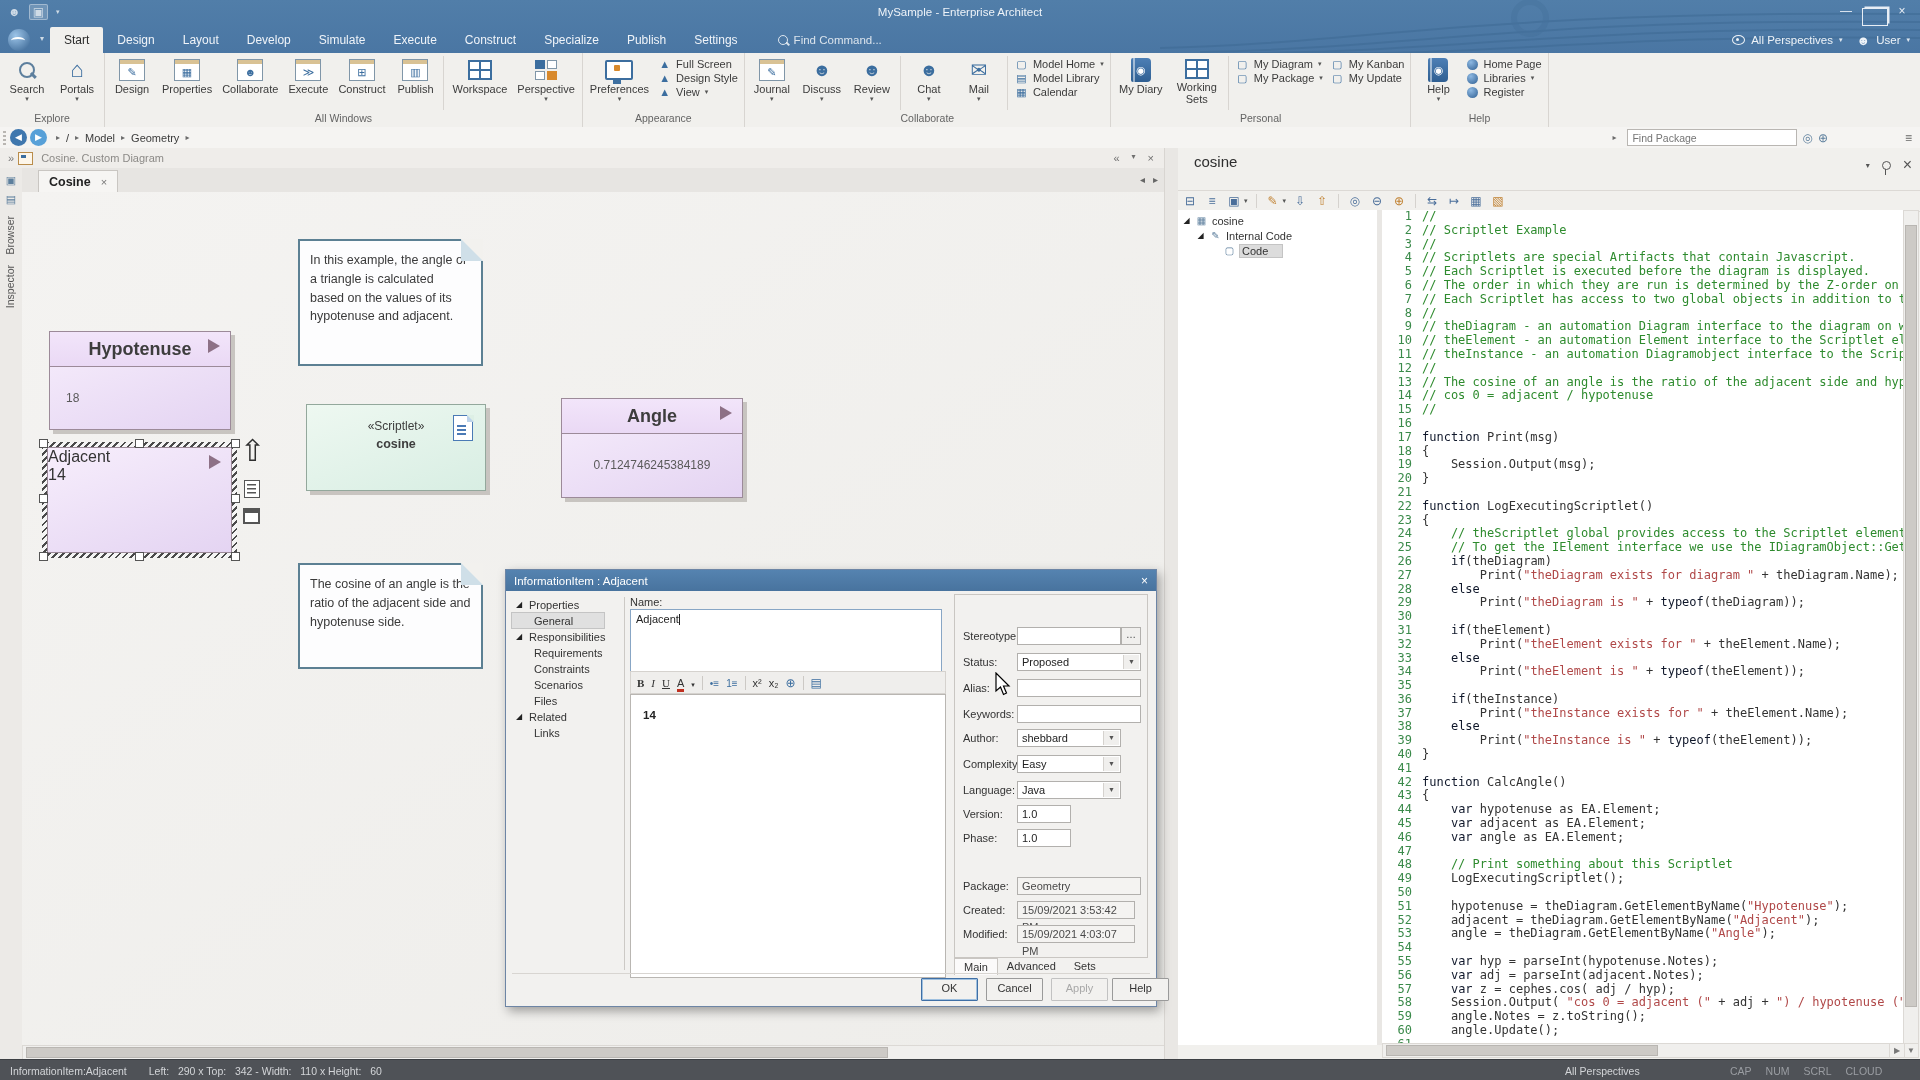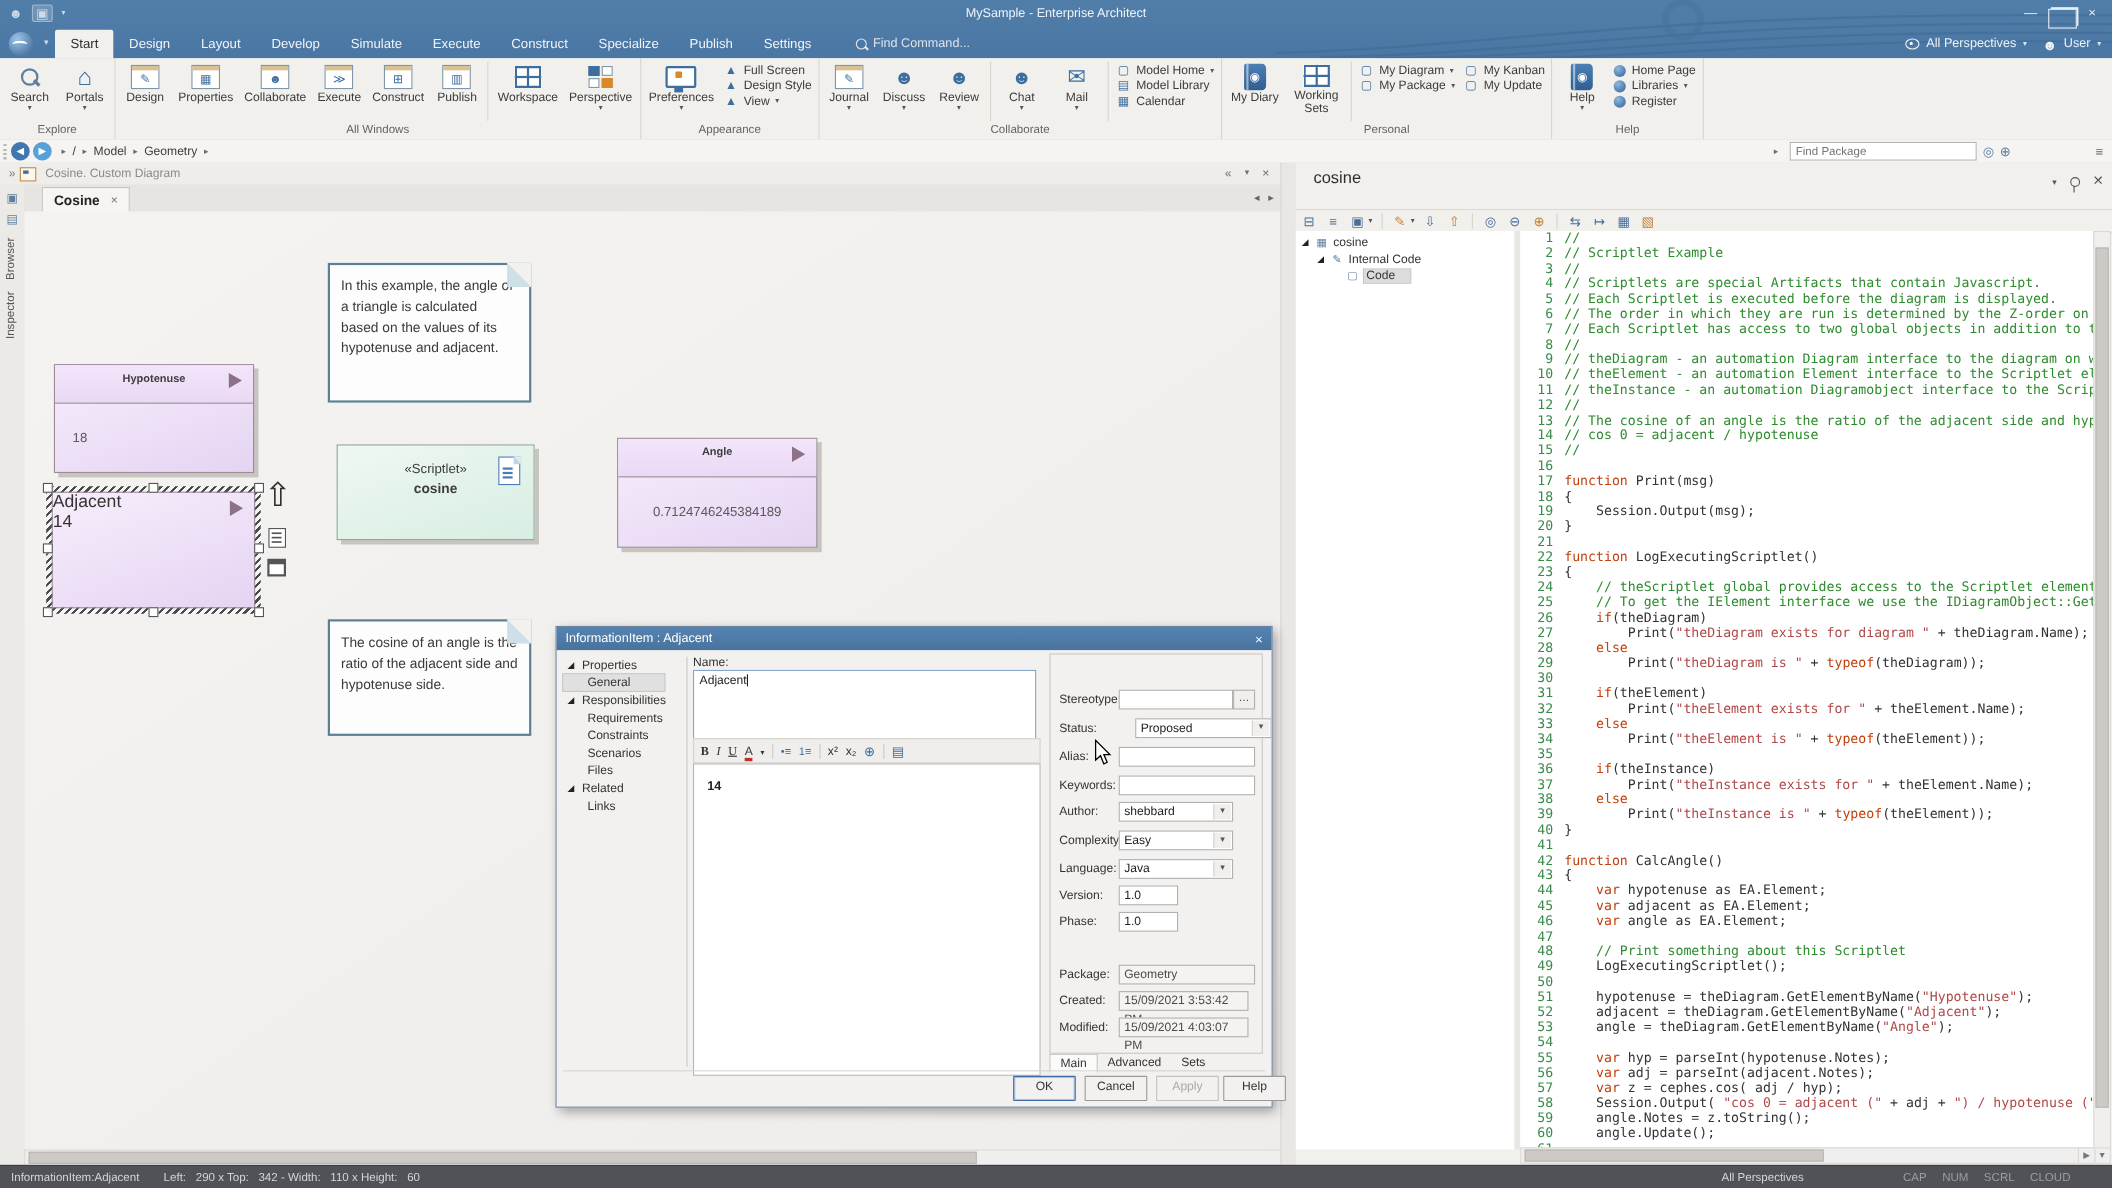--- a/index.html
+++ b/index.html
@@ -105,22 +105,22 @@
   #doctabs{left:22px;top:168px;width:1142px;height:24px;background:#e7e5e2;border-bottom:1px solid #d2cfcb;}
   #tab-cosine{position:absolute;left:16px;top:2px;height:22px;background:#f6f5f3;border:1px solid #c9c6c2;border-bottom:none;
               display:flex;align-items:center;gap:10px;padding:0 10px;font-size:12.5px;font-weight:bold;color:#222;}
   #tab-cosine .x{font-weight:normal;color:#777;font-size:11px;}
   #tab-pager{position:absolute;right:6px;top:6px;color:#666;font-size:10px;display:flex;gap:8px;}
 
   
   #canvas{left:22px;top:192px;width:1142px;height:853px;background:linear-gradient(145deg,#f4f3f1,#eeedea);overflow:hidden;}
   .ea-el{position:absolute;border:1.5px solid #9c8a99;box-shadow:4px 4px 0 rgba(148,143,136,.45);
          background:linear-gradient(160deg,#f7eefc,#e4d4f2);}
-  .ea-el .hdr{position:relative;text-align:center;font-weight:bold;font-size:10px;color:#3d3d3d;
-              padding:7px 0 16px 0;border-bottom:1.5px solid #9c8a99;background:linear-gradient(#f2e5fa,#ead9f5);}
+  .ea-el .hdr{position:relative;text-align:center;font-weight:bold;font-size:18px;color:#3d3d3d;
+              padding:7px 0 6px 0;border-bottom:1.5px solid #9c8a99;background:linear-gradient(#f2e5fa,#ead9f5);}
   .play{position:absolute;right:10px;top:7px;width:0;height:0;border-style:solid;border-width:7px 0 7px 12px;
         border-color:transparent transparent transparent #8d7186;}
   .ea-el .val{font-size:12px;color:#5a5a5a;padding:24px 0 0 16px;}
   .ea-el .val.center{text-align:center;padding:24px 0 0 0;}
   #scriptlet{background:linear-gradient(160deg,#eef8f1,#d8eee3);border-color:#93a89c;text-align:center;}
   #scriptlet .st{font-size:12px;color:#3d3d3d;margin-top:14px;}
   #scriptlet .nm{font-size:12.5px;font-weight:bold;color:#3d3d3d;margin-top:4px;}
   .docicon{position:absolute;right:12px;top:10px;width:18px;height:24px;background:#fff;border:1.5px solid #4a7ab5;}
   .docicon::before{content:"";position:absolute;right:-1.5px;top:-1.5px;border-style:solid;border-width:0 7px 7px 0;
                    border-color:#ddefe5 #ddefe5 #bcd3ea #bcd3ea;}
@@ -202,21 +202,21 @@
   .tr-row{display:flex;align-items:center;gap:4px;height:15px;white-space:nowrap;}
   .tr-row .tri{font-size:8px;width:9px;color:#222;text-align:center;}
   .tr-row .tic{font-size:10px;color:#5d7f9d;width:13px;text-align:center;}
   .tr-row.sel .txt{background:#dcdcdc;outline:1px solid #c4c4c4;padding:0 14px 0 2px;}
   #rp-split{position:absolute;left:199px;top:62px;width:5px;bottom:14px;background:#e9e7e4;}
   #code{position:absolute;left:204px;top:62px;right:15px;bottom:14px;background:#fff;overflow:hidden;
         font-family:"DejaVu Sans Mono","Liberation Mono",monospace;font-size:12px;line-height:13.8px;}
   .cl{white-space:pre;height:13.8px;}
   .cl .num{display:inline-block;width:30px;text-align:right;color:#3a8a4a;margin-right:10px;}
   .cm{color:#2e8b2e;}
-  .kw{color:#c2410c;}
+  .kw{color:#0f172a;}
   .st{color:#b04848;}
   
   .sb-track{background:#f0efed;border:1px solid #dcd9d5;}
   .sb-thumb{background:#cdcac6;border:1px solid #b9b6b2;}
   .sb-btn{background:#f0efed;border:1px solid #dcd9d5;color:#777;font-size:8px;text-align:center;}
   #canvas-hscroll{left:22px;top:1045px;width:1142px;height:13px;}
   #canvas-hthumb{left:26px;top:1047px;width:860px;height:9px;}
   #code-vscroll{left:1903px;top:210px;width:14px;height:833px;}
   #code-vup{left:1903px;top:210px;width:14px;height:13px;line-height:13px;}
   #code-vthumb{left:1905px;top:225px;width:10px;height:780px;}
@@ -834,21 +834,21 @@
     <span>14</span>
   </div>
   <div id="dlg-right">
       <div class="fld" style="top:32px;">
         <span class="flbl">Stereotype:</span>
         <span class="fbox" style="width:104px;"></span>
         <span class="browse">…</span>
       </div>
       <div class="fld" style="top:58px;">
         <span class="flbl">Status:</span>
-        <span class="fbox" style="width:124px;margin-left:15px;">Proposed<span class="dd">▼</span></span>
+        <span class="fbox" style="width:124px;">Proposed<span class="dd">▼</span></span>
       </div>
       <div class="fld" style="top:84px;">
         <span class="flbl">Alias:</span>
         <span class="fbox" style="width:124px;"></span>
       </div>
       <div class="fld" style="top:110px;">
         <span class="flbl">Keywords:</span>
         <span class="fbox" style="width:124px;"></span>
       </div>
       <div class="fld" style="top:134px;">

